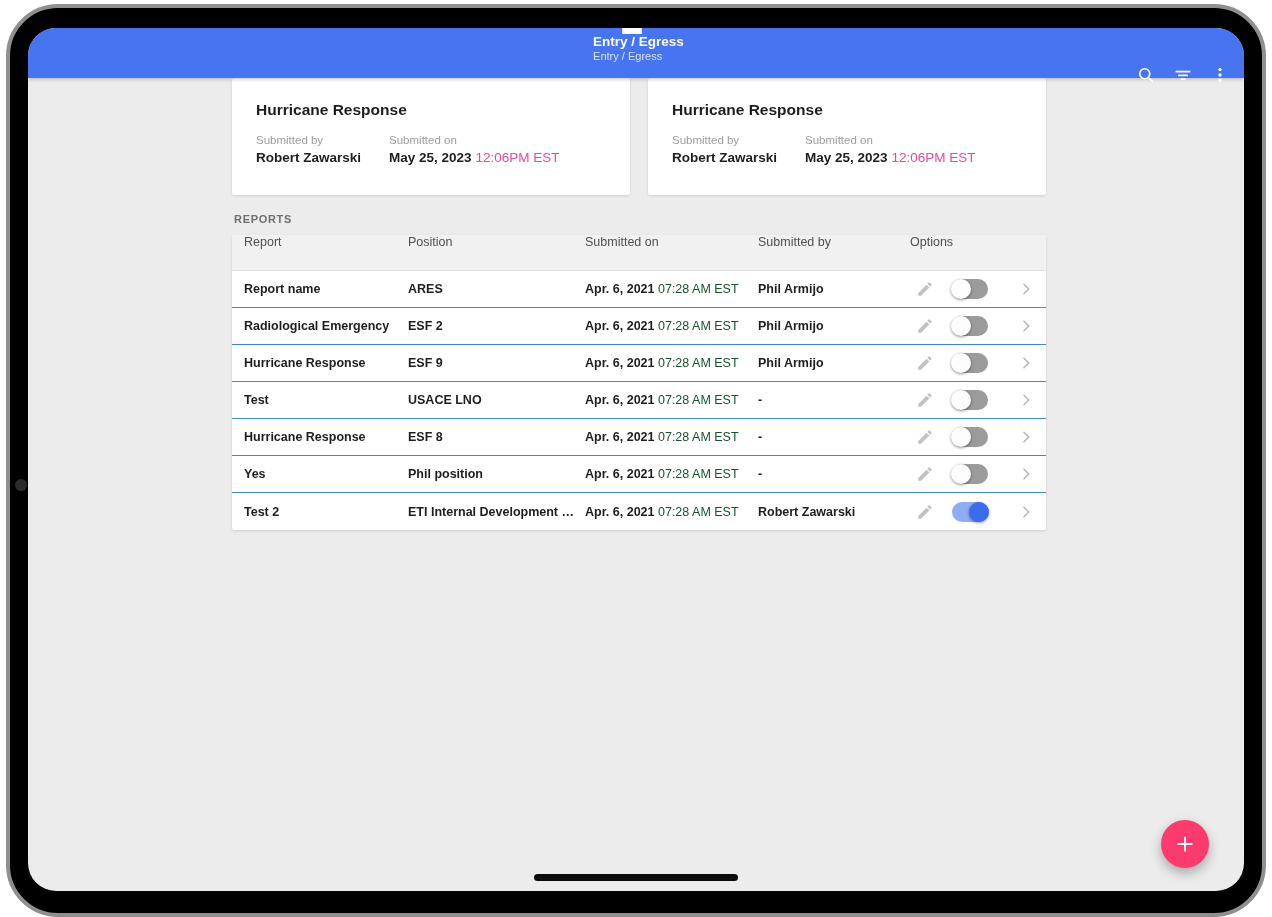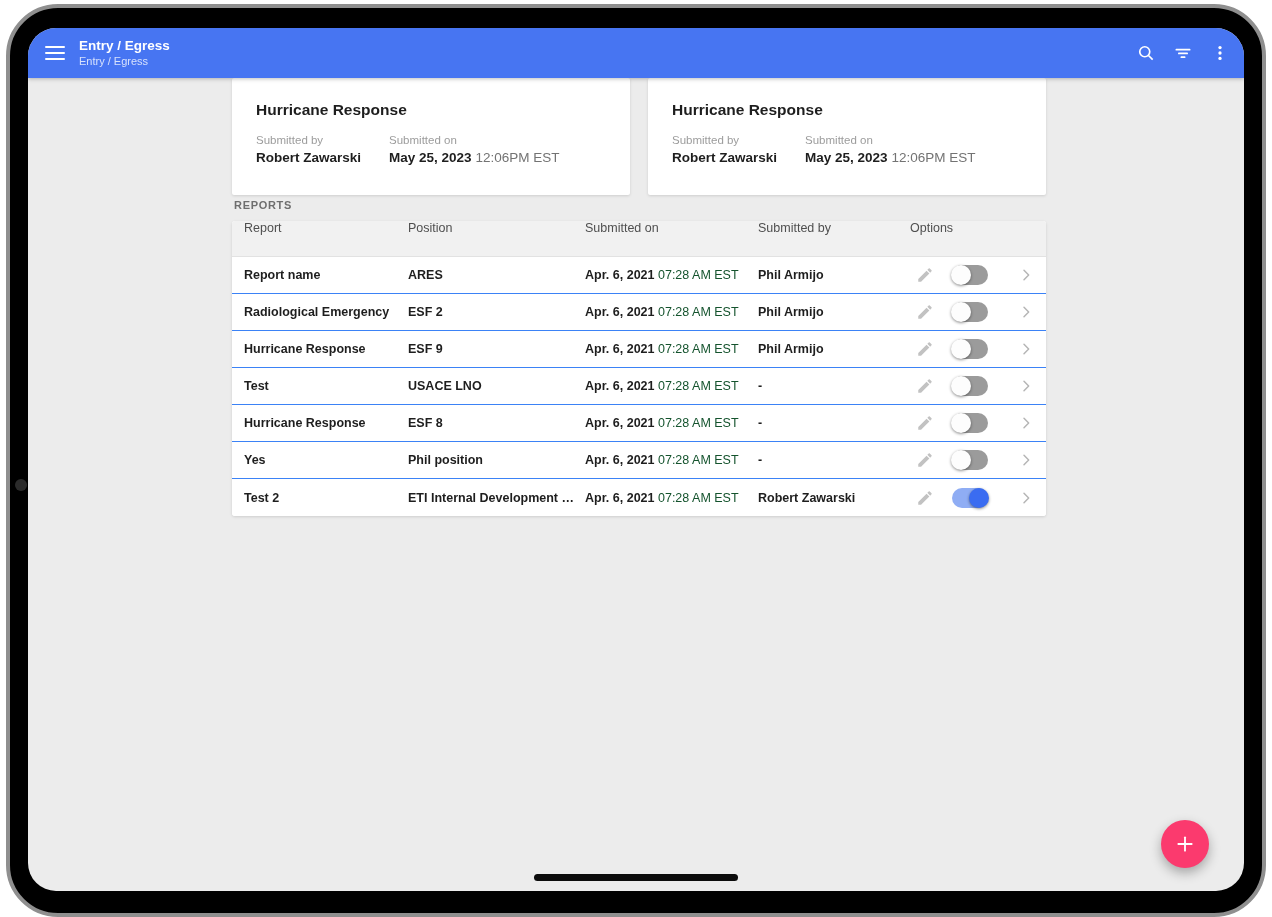--- a/index.html
+++ b/index.html
@@ -9,44 +9,44 @@
   
   .device{position:absolute;left:6px;top:4px;width:1260px;height:913px;background:#000;
     border:4px solid #8f8f8f;border-radius:52px;}
   .camera-dot{position:absolute;left:5px;top:471px;width:12px;height:12px;border-radius:50%;
     background:#2b2b2b;}
   .screen{position:absolute;left:18px;top:20px;width:1216px;height:863px;background:#ececec;
     border-radius:28px;overflow:hidden;}
 
   
   .appbar{height:50px;display:flex;align-items:center;padding:0 12px 0 17px;color:#fff;
-    box-shadow:0 1px 4px rgba(0,0,0,.25);position:relative;z-index:5;}
+    box-shadow:0 1px 4px rgba(0,0,0,.25);position:relative;z-index:5;flex-direction:column;}
   .hamburger{width:20px;height:14px;display:flex;flex-direction:column;justify-content:space-between;
     margin-right:14px;cursor:pointer;}
   .hamburger span{display:block;height:2px;border-radius:1px;background:#fff;}
   .appbar-titles{line-height:1.2;}
   .appbar-title{font-size:13.5px;font-weight:bold;}
   .appbar-subtitle{font-size:11px;opacity:.78;}
   .appbar-actions{margin-left:auto;display:flex;align-items:center;gap:13px;}
   .icon-btn{width:24px;height:24px;display:flex;align-items:center;justify-content:center;cursor:pointer;}
 
   
   .content{position:absolute;left:204px;top:50px;width:814px;}
   .section-label{font-size:11px;font-weight:bold;color:#6e6e6e;letter-spacing:.7px;margin-left:2px;}
   .label-latest{margin-top:26px;margin-bottom:11px;}
-  .label-reports{margin-top:4px;margin-bottom:10px;}
+  .label-reports{margin-top:18px;margin-bottom:10px;}
 
   .cards{display:flex;gap:18px;}
   .card{flex:1;height:117px;background:#fff;border-radius:2px;box-shadow:0 1px 3px rgba(0,0,0,.13);
     padding:23px 24px 0 24px;}
   .card-title{font-size:15.5px;font-weight:bold;color:#1e1e1e;}
   .card-fields{display:flex;gap:28px;margin-top:15px;}
   .field-label{font-size:11.5px;color:#9c9c9c;margin-bottom:4px;}
   .field-value{font-size:13.5px;font-weight:bold;color:#1e1e1e;white-space:nowrap;}
-  .time-part{font-weight:normal;color:#737373;}
+  .time-part{font-weight:normal;color:#ec4899;}
 
   
   .table{background:#fff;border-radius:3px;box-shadow:0 1px 3px rgba(0,0,0,.13);overflow:hidden;}
   .thead{display:flex;align-items:flex-start;height:36px;background:#f1f1f1;color:#4f4f4f;
     font-size:12.5px;border-bottom:1px solid #e2e2e2;}
   .trow{display:flex;align-items:center;height:37px;background:#fff;border-bottom:1px solid #3b82f6;
     font-size:12.5px;color:#1e1e1e;cursor:pointer;}
   .trow:last-child{border-bottom:none;}
   .col-report{width:176px;padding-left:12px;}
   .col-pos{width:177px;}

